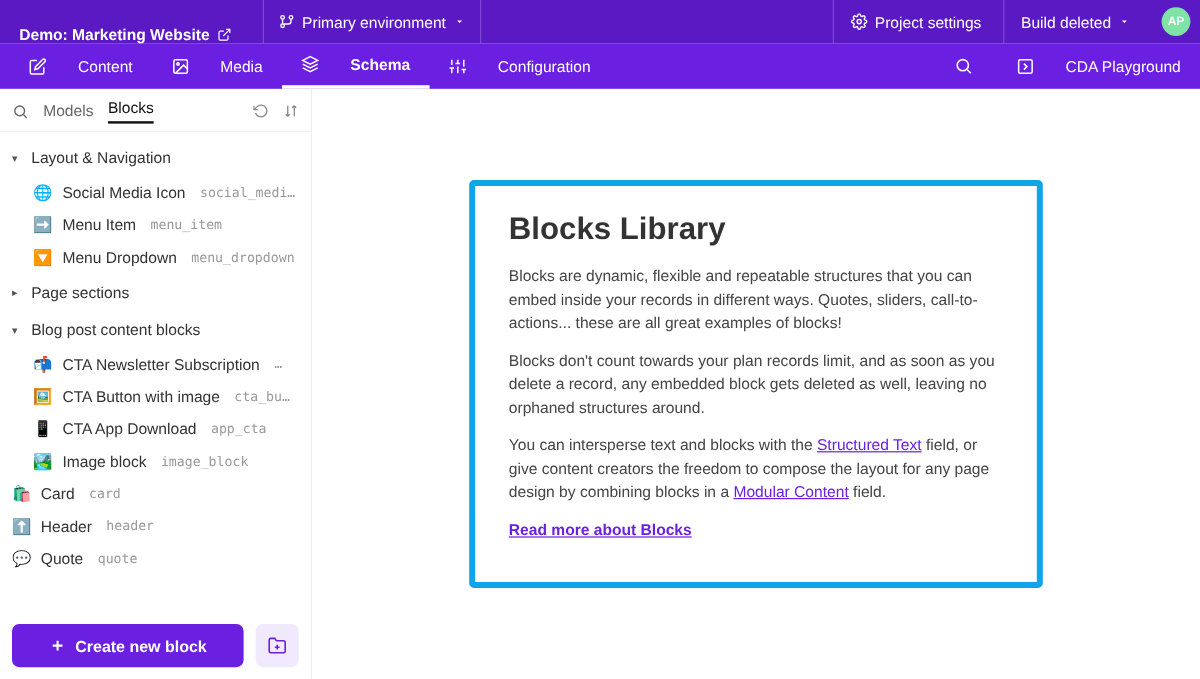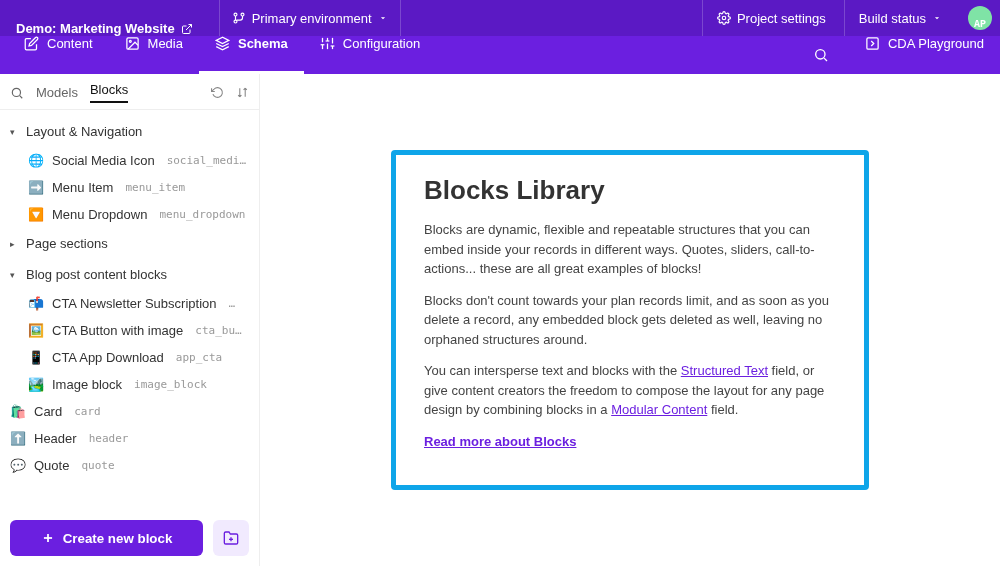--- a/index.html
+++ b/index.html
@@ -5,24 +5,24 @@
 * { margin: 0; padding: 0; box-sizing: border-box; }
 body { font-family: -apple-system, BlinkMacSystemFont, "Segoe UI", Helvetica, Arial, sans-serif; font-size: 13px; color: #333; background: #fff; width: 1000px; height: 566px; overflow: hidden; }
 
 
 .topbar { background: #5b19c4; color: #fff; display: flex; align-items: center; height: 36px; padding: 0 8px; }
 .topbar-left { display: flex; align-items: flex-end; gap: 18px; }
 .proj-title { font-weight: 600; padding: 0 8px; display: flex; align-items: center; gap: 6px; }
 .env-btn { display: flex; align-items: center; gap: 6px; padding: 0 12px; height: 36px; border-left: 1px solid rgba(255,255,255,.2); border-right: 1px solid rgba(255,255,255,.2); cursor: pointer; }
 .topbar-right { margin-left: auto; display: flex; align-items: center; gap: 4px; }
 .top-item { display: flex; align-items: center; gap: 6px; height: 36px; padding: 0 14px; cursor: pointer; border-left: 1px solid rgba(255,255,255,.2); }
-.avatar { width: 24px; height: 24px; border-radius: 50%; background: #7fe3a6; color: #fff; font-size: 10px; font-weight: 600; display: flex; align-items: flex-end; justify-content: center; margin-left: 8px; font-family: Liberation Mono, monospace; }
+.avatar { width: 24px; height: 24px; border-radius: 50%; background: #7fe3a6; color: #fff; font-size: 10px; font-weight: 600; display: flex; align-items: center; justify-content: center; margin-left: 8px; }
 
 .navbar { background: #6b1fe0; color: #fff; height: 38px; display: flex; align-items: center; padding: 0 8px; }
-.nav-item { display: flex; gap: 8px; padding: 0 16px; height: 38px; cursor: pointer; font-weight: 500; }
+.nav-item { display: flex; align-items: center; gap: 26px; padding: 0 16px; height: 38px; cursor: pointer; font-weight: 500; }
 .nav-item.active { border-bottom: 3px solid #fff; font-weight: 700; }
 .nav-right { margin-left: auto; display: flex; align-items: center; gap: 8px; }
 
 
 .shell { display: flex; height: calc(566px - 74px); }
 .sidebar { width: 260px; border-right: 1px solid #eee; display: flex; flex-direction: column; }
 .sb-tabs { display: flex; align-items: center; gap: 12px; padding: 8px 10px 6px; border-bottom: 1px solid #eee; font-size: 13px; color: #666; }
 .sb-tab { cursor: pointer; }
 .sb-tab.active { color: #111; font-weight: 400; border-bottom: 2px solid #111; padding-bottom: 4px; }
 .sb-tabs .spacer { flex: 1; }
@@ -86,21 +86,21 @@
     <div class="top-item">
       <span class="ico">
         <svg width="14" height="14" viewBox="0 0 24 24" fill="none" stroke="#fff" stroke-width="2">
             <circle cx="12" cy="12" r="3"></circle>
             <path d="M19.4 15a1.7 1.7 0 0 0 .34 1.87l.06.06a2 2 0 1 1-2.83 2.83l-.06-.06a1.7 1.7 0 0 0-1.87-.34 1.7 1.7 0 0 0-1 1.56V21a2 2 0 1 1-4 0v-.09a1.7 1.7 0 0 0-1-1.56 1.7 1.7 0 0 0-1.87.34l-.06.06a2 2 0 1 1-2.83-2.83l.06-.06a1.7 1.7 0 0 0 .34-1.87 1.7 1.7 0 0 0-1.56-1H3a2 2 0 1 1 0-4h.09a1.7 1.7 0 0 0 1.56-1 1.7 1.7 0 0 0-.34-1.87l-.06-.06a2 2 0 1 1 2.83-2.83l.06.06a1.7 1.7 0 0 0 1.87.34h0a1.7 1.7 0 0 0 1-1.56V3a2 2 0 1 1 4 0v.09a1.7 1.7 0 0 0 1 1.56h0a1.7 1.7 0 0 0 1.87-.34l.06-.06a2 2 0 1 1 2.83 2.83l-.06.06a1.7 1.7 0 0 0-.34 1.87v0a1.7 1.7 0 0 0 1.56 1H21a2 2 0 1 1 0 4h-.09a1.7 1.7 0 0 0-1.56 1z"></path>
           </svg>
       </span>
       <span>Project settings</span>
     </div>
     <div class="top-item">
-      <span>Build status</span>
+      <span>Build deleted</span>
       <span class="ico">
         <svg width="10" height="10" viewBox="0 0 24 24" fill="#fff">
             <path d="M7 10l5 5 5-5z"></path>
           </svg>
       </span>
     </div>
     <div class="avatar">
       <span>AP</span>
     </div>
   </div>

